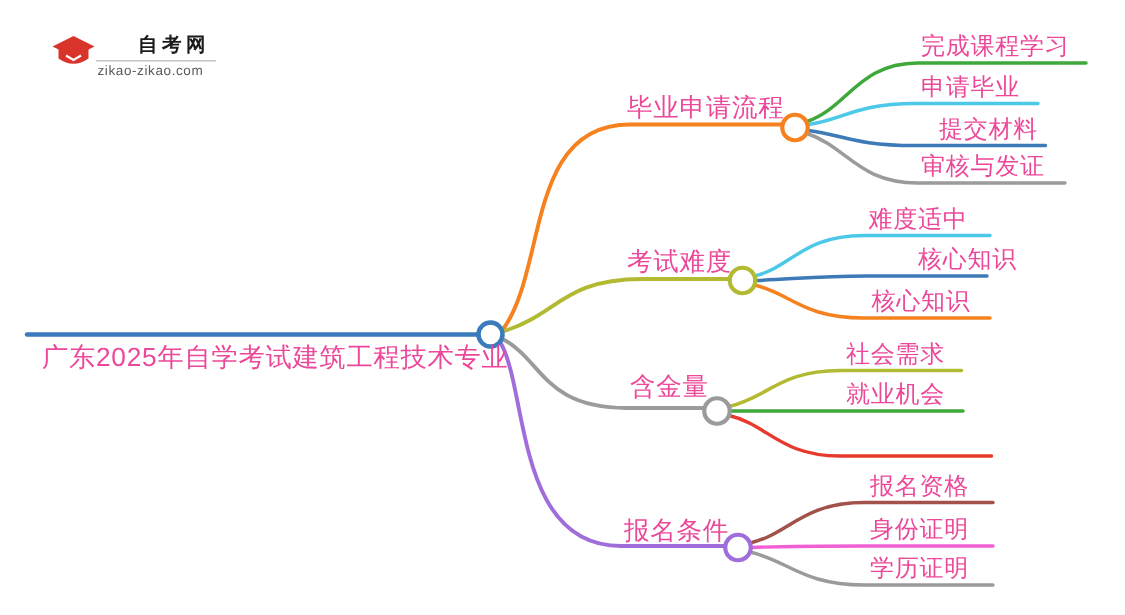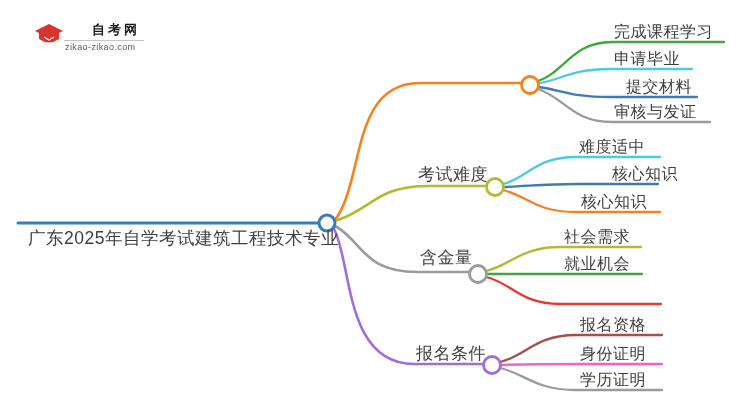--- a/index.html
+++ b/index.html
@@ -2,21 +2,21 @@
 <html><head>
 <meta charset="utf-8">
 <style>
   html,body{margin:0;padding:0;background:#fff;}
   .stage{
     position:relative;width:750px;height:410px;background:#ffffff;
     font-family:"Liberation Sans","DejaVu Sans",sans-serif;overflow:hidden;
   }
   .edges{position:absolute;left:0;top:0;}
   .label{
-    position:absolute;white-space:nowrap;color:#404040;
+    position:absolute;white-space:nowrap;color:#ec4899;
     font-size:16px;line-height:1.15;letter-spacing:0.5px;cursor:default;
   }
   .label.root{font-size:17.5px;letter-spacing:0.5px;}
   .label.branch{font-size:17px;}
   .logo{position:absolute;left:30px;top:16px;width:130px;height:40px;}
   .logo-icon{position:absolute;left:0;top:2px;}
   .logo-title{
     position:absolute;left:62px;top:5px;font-size:13px;font-weight:bold;
     color:#1a1a1a;letter-spacing:3px;
   }
@@ -69,20 +69,21 @@
       <path d="M 9 14 v 7 q 10 7 20 0 v -7 l -10 5 z" fill="#d9342b"></path>
       <path d="M 14 19 l 5 3 l 5 -3" fill="none" stroke="#ffffff" stroke-width="1.4"></path>
     </svg>
     <div class="logo-title">自考网</div>
     <div class="logo-rule"></div>
     <div class="logo-domain">zikao-zikao.com</div>
   </div>
 
   <div class="label root" style="left:28px;top:198px;margin-top:30px;">广东2025年自学考试建筑工程技术专业</div>
 
+  <div class="label branch" style="left:418px;top:62px;">毕业申请流程</div>
   <div class="label branch" style="left:418px;top:165px;">考试难度</div>
   <div class="label branch" style="left:420px;top:248px;">含金量</div>
   <div class="label branch" style="left:416px;top:344px;">报名条件</div>
 
   <div class="label" style="left:614px;top:23px;">完成课程学习</div>
   <div class="label" style="left:614px;top:50px;">申请毕业</div>
   <div class="label" style="left:614px;top:78px;margin-left:12px;">提交材料</div>
   <div class="label" style="left:614px;top:103px;">审核与发证</div>
 
   <div class="label" style="left:579px;top:138px;">难度适中</div>

